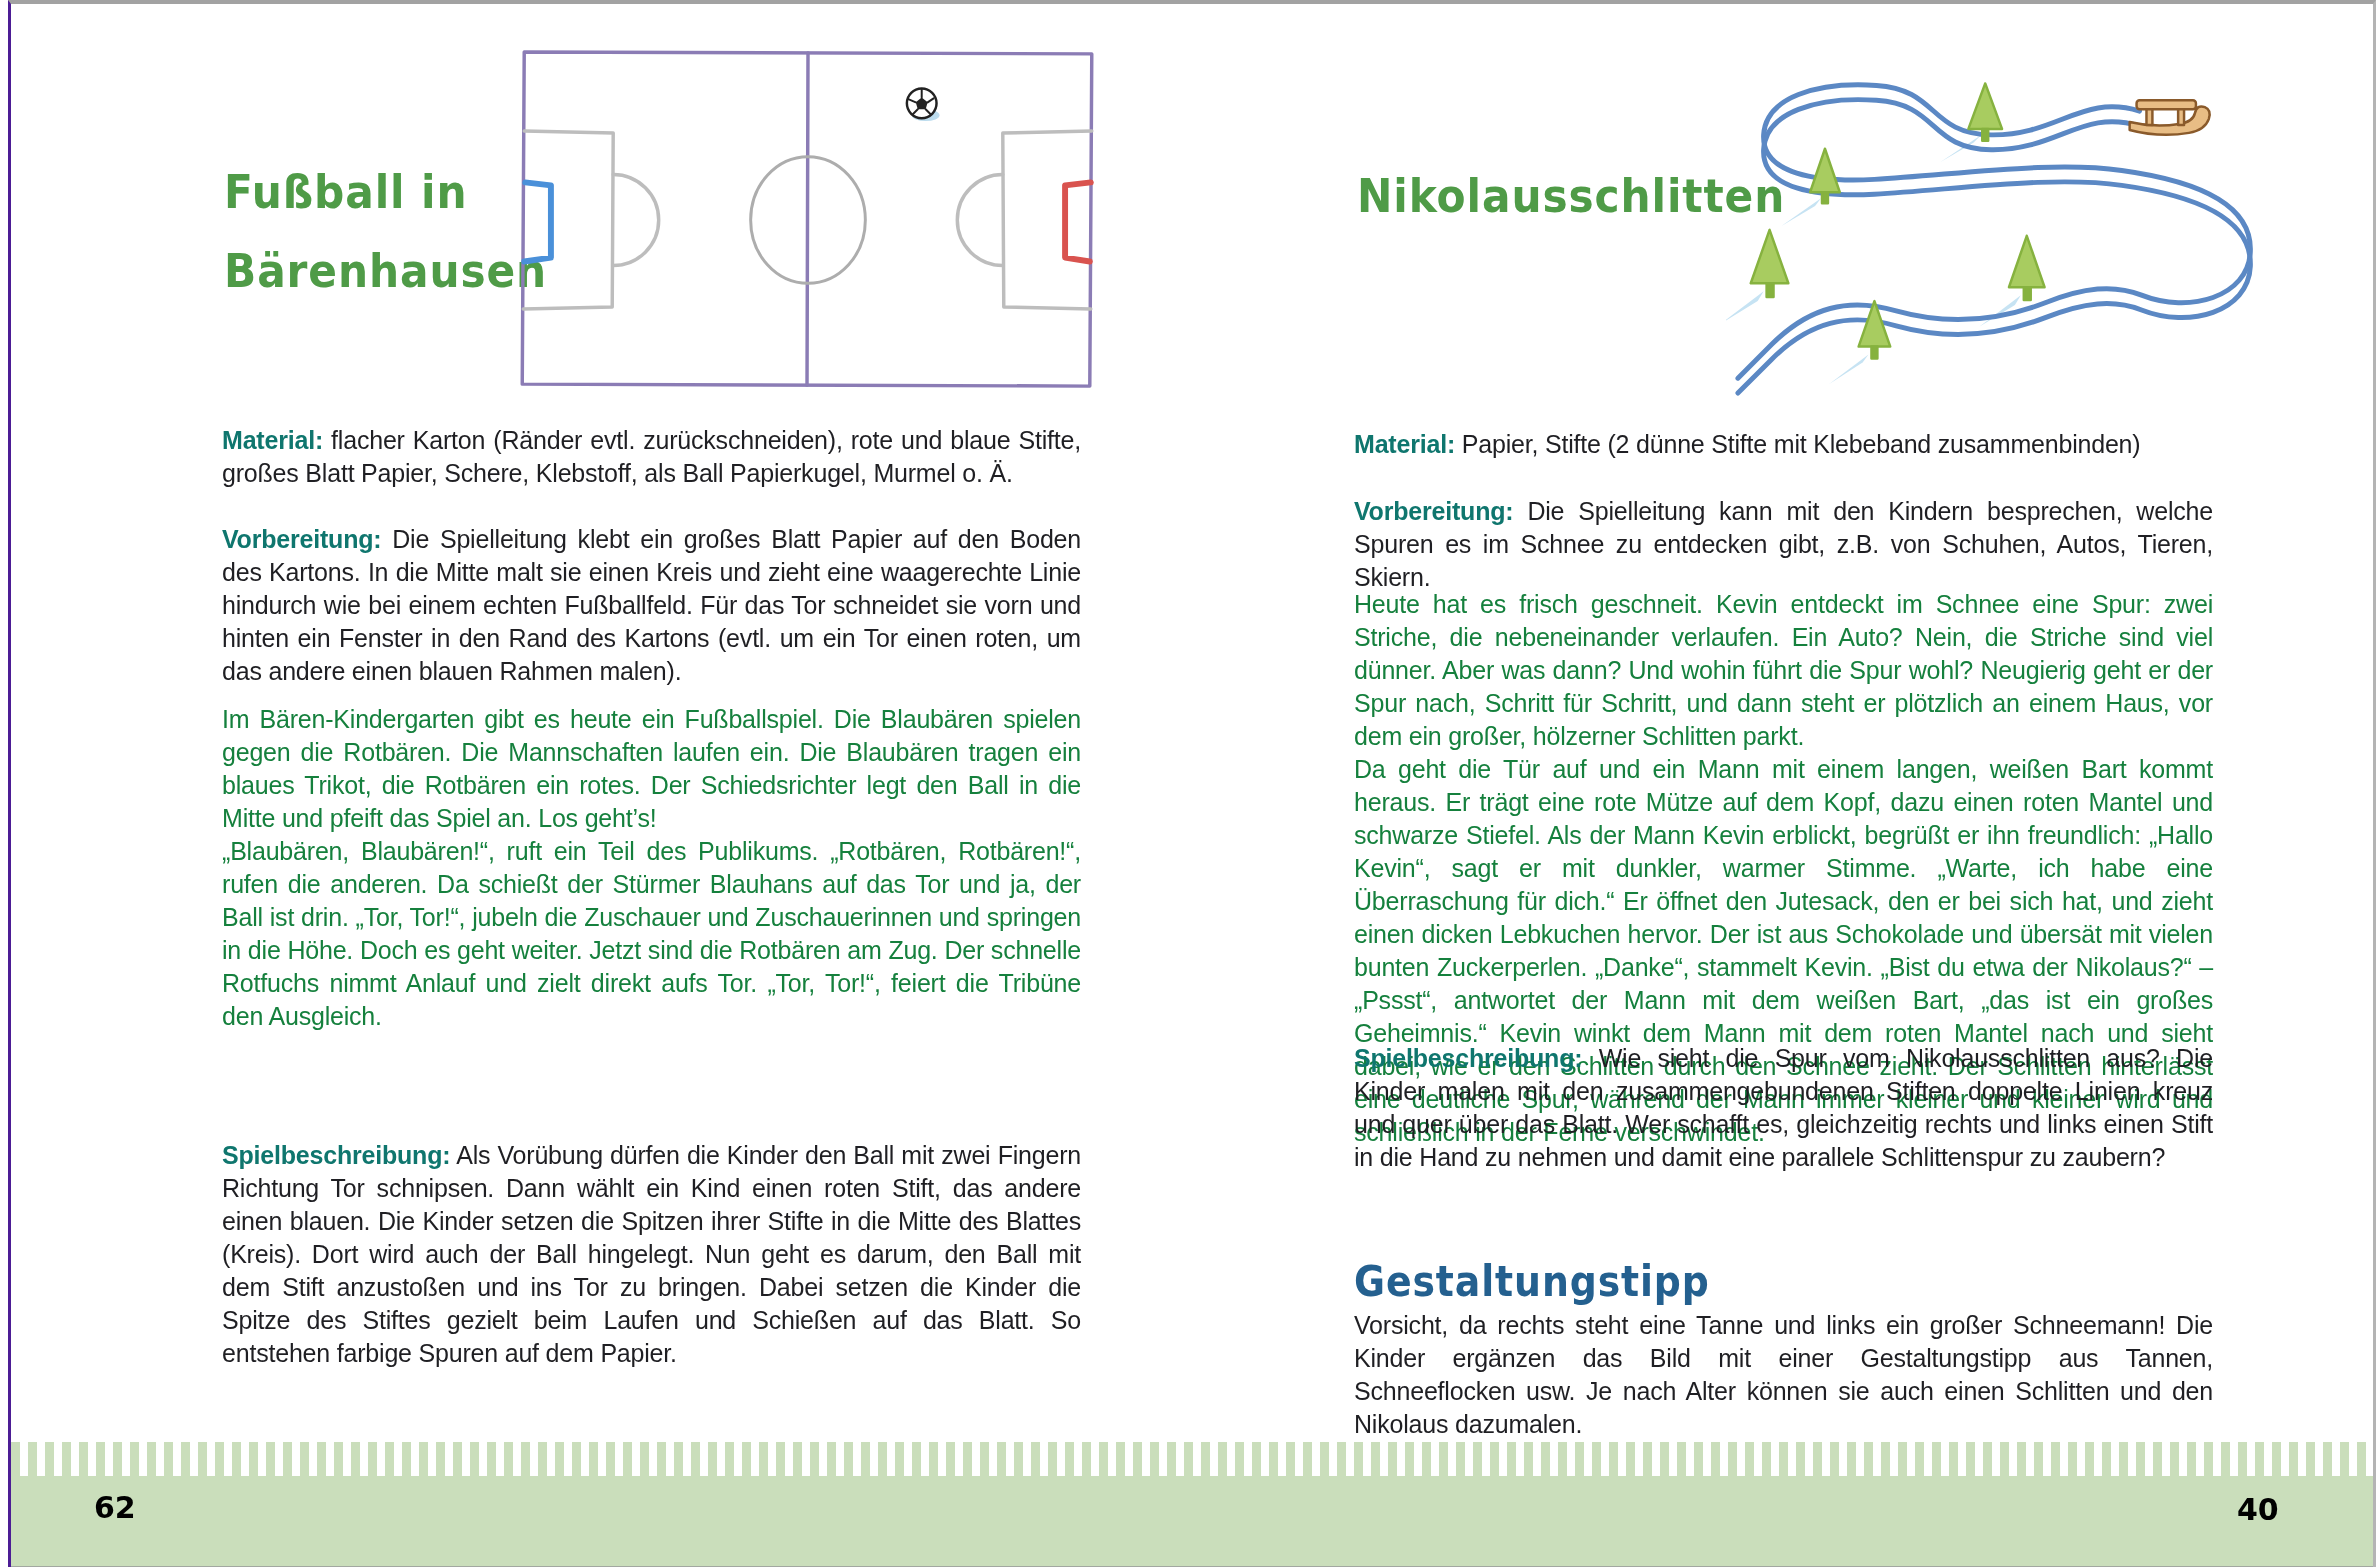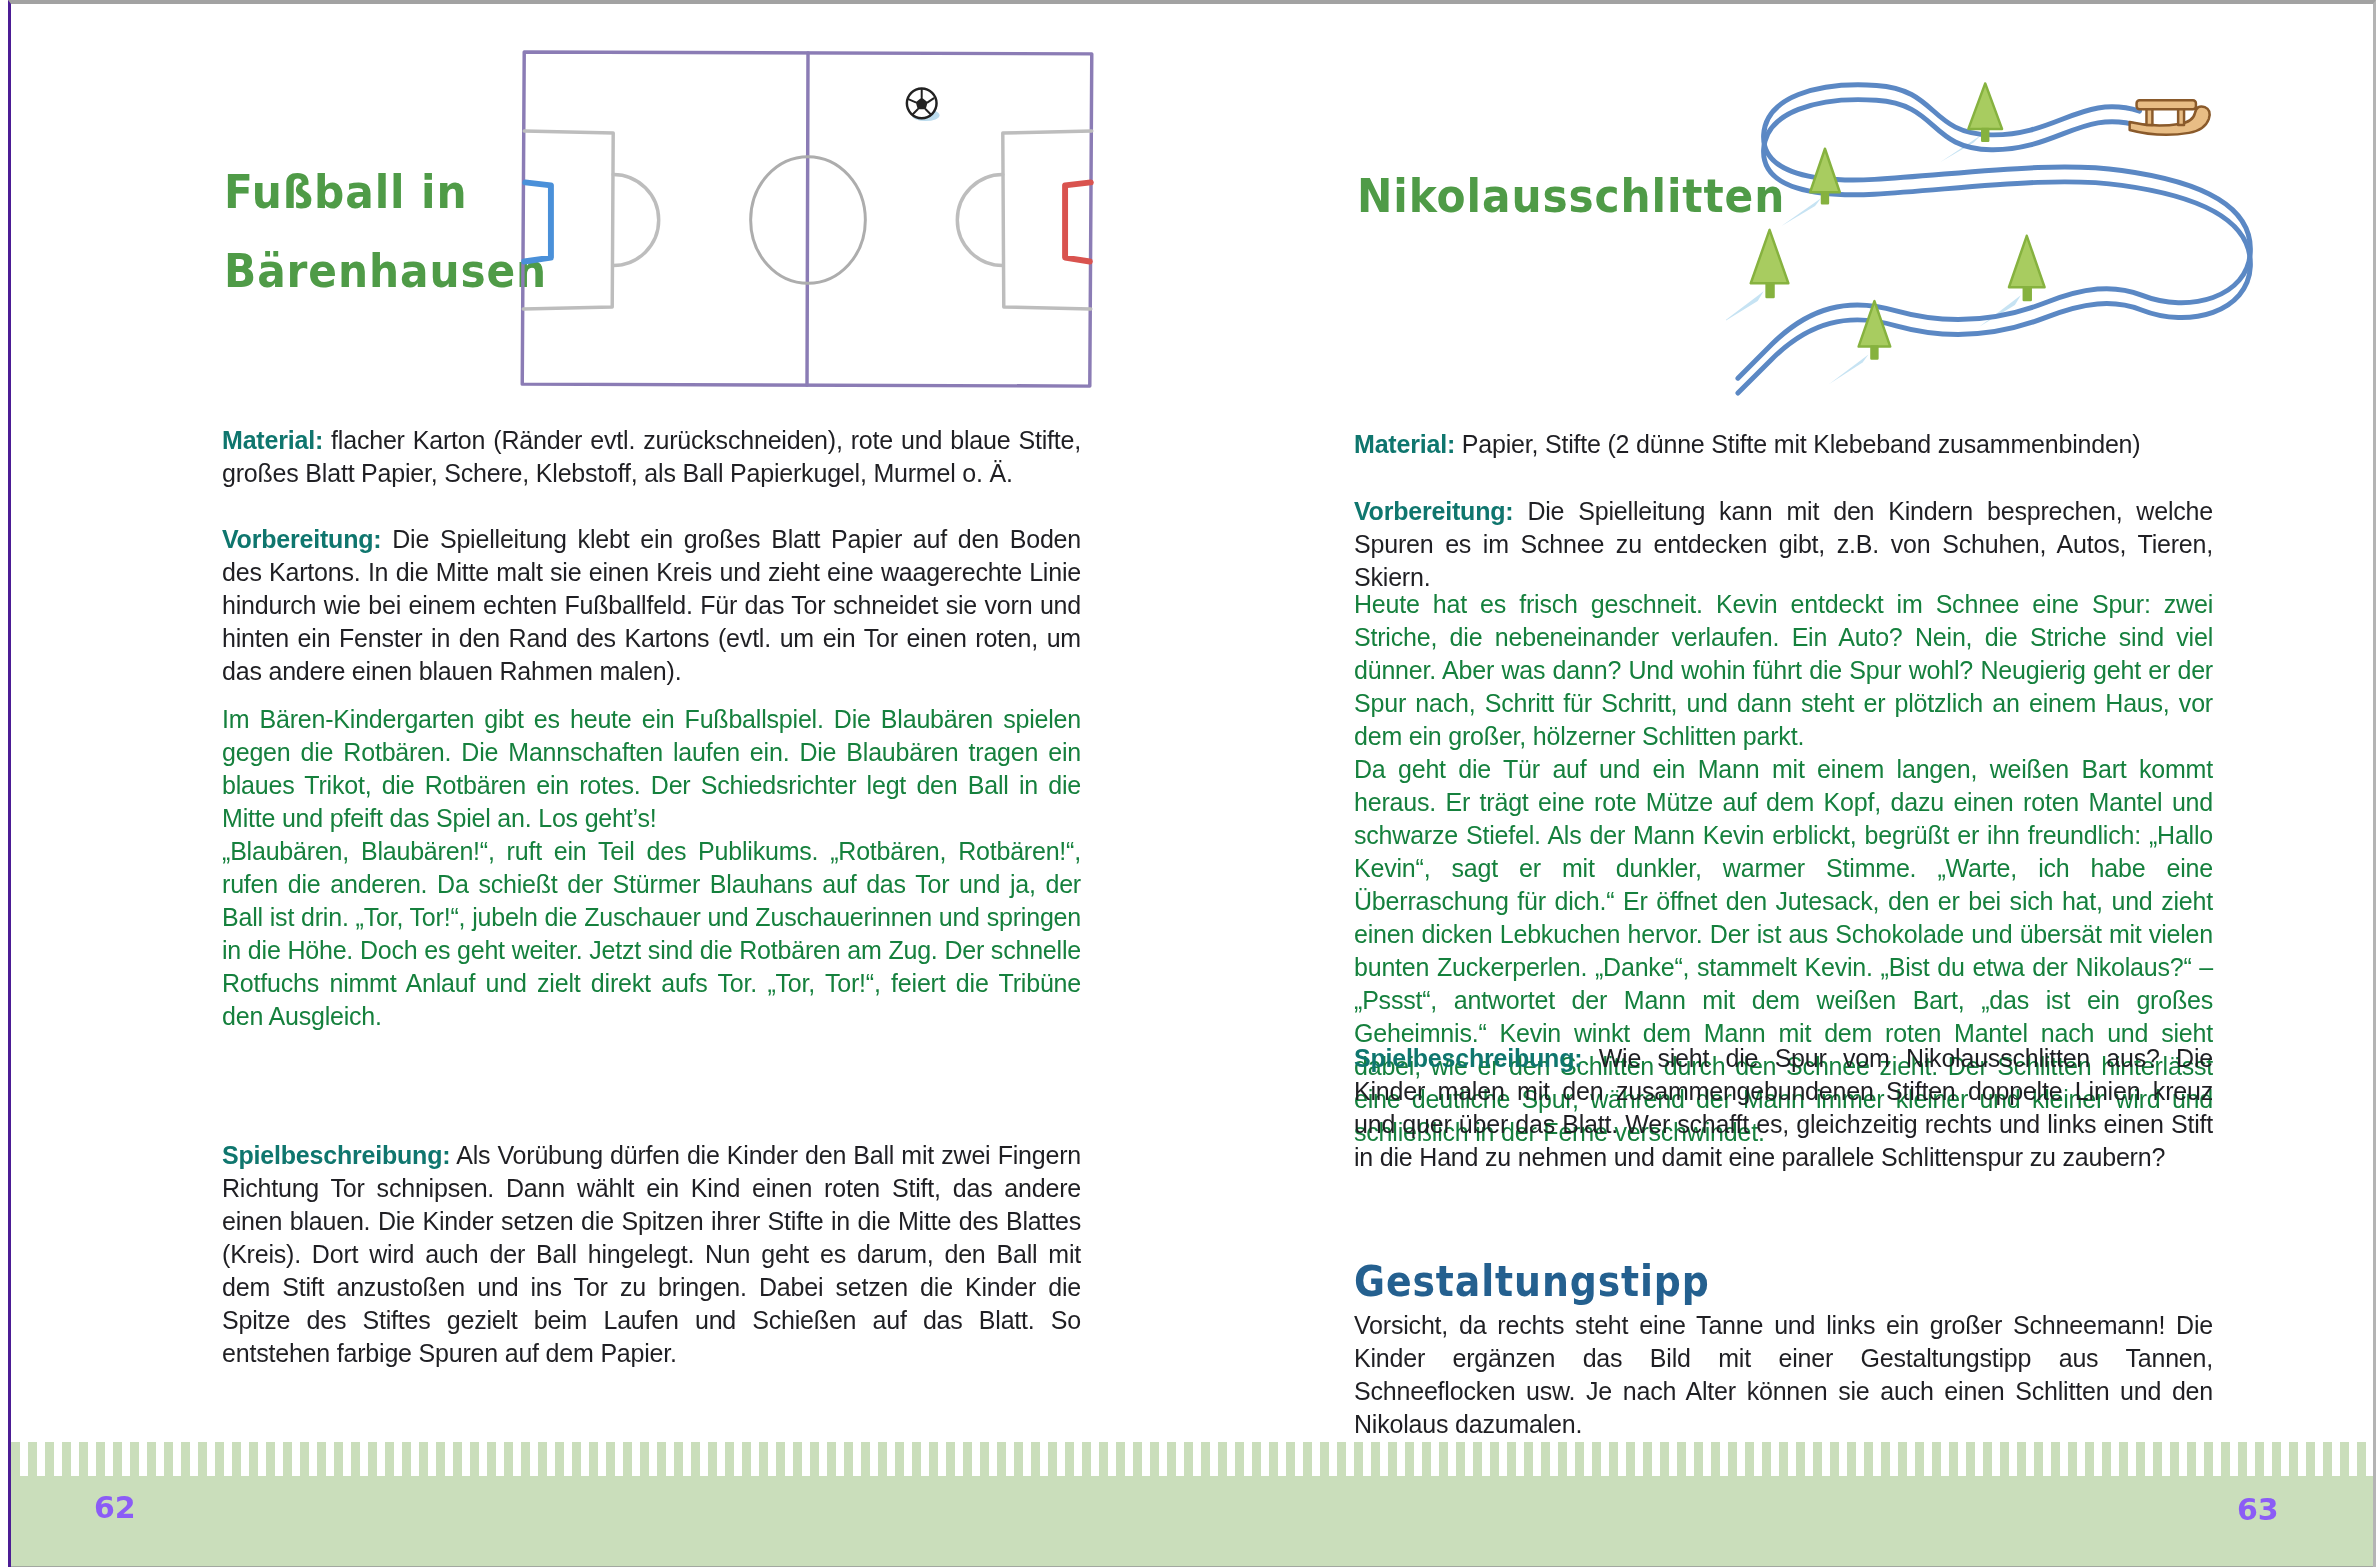--- a/index.html
+++ b/index.html
@@ -60,21 +60,21 @@
   .band .teeth{
     position:absolute;left:0;right:0;top:0;height:34px;
     background:repeating-linear-gradient(to right,
       #cadebb 0px,#cadebb 9px,#ffffff 9px,#ffffff 17px);
   }
   .band .solid{position:absolute;left:0;right:0;top:34px;bottom:6px;background:#cadebb;}
   .band .edge{position:absolute;left:0;right:0;bottom:0;height:6px;background:#a2a8a0;}
   .pagenum{
     position:absolute;
     font-family:"DejaVu Sans", sans-serif;
-    font-weight:600;font-size:30px;color:#8b5cf6;
+    font-weight:600;font-size:30px;color:#000000;
   }
   svg{position:absolute;}
 </style>
 </head>
 <body>
 
 <div class="spread">
 
   <div>
 
@@ -208,17 +208,17 @@
       <p>Vorsicht, da rechts steht eine Tanne und links ein großer Schneemann! Die Kinder ergänzen das Bild mit einer Gestaltungstipp aus Tannen, Schneeflocken usw. Je nach Alter können sie auch einen Schlitten und den Nikolaus dazumalen.</p>
     </div>
 
   </div>
 
   <div class="band">
     <div class="teeth"></div>
     <div class="solid"></div>
     <div class="edge"></div>
     <div class="pagenum" style="left:83px;top:48px;">62</div>
-    <div class="pagenum" style="left:2226px;top:50px;">63</div>
+    <div class="pagenum" style="left:2226px;top:50px;">40</div>
   </div>
 
 </div>
 
 
 </body></html>

